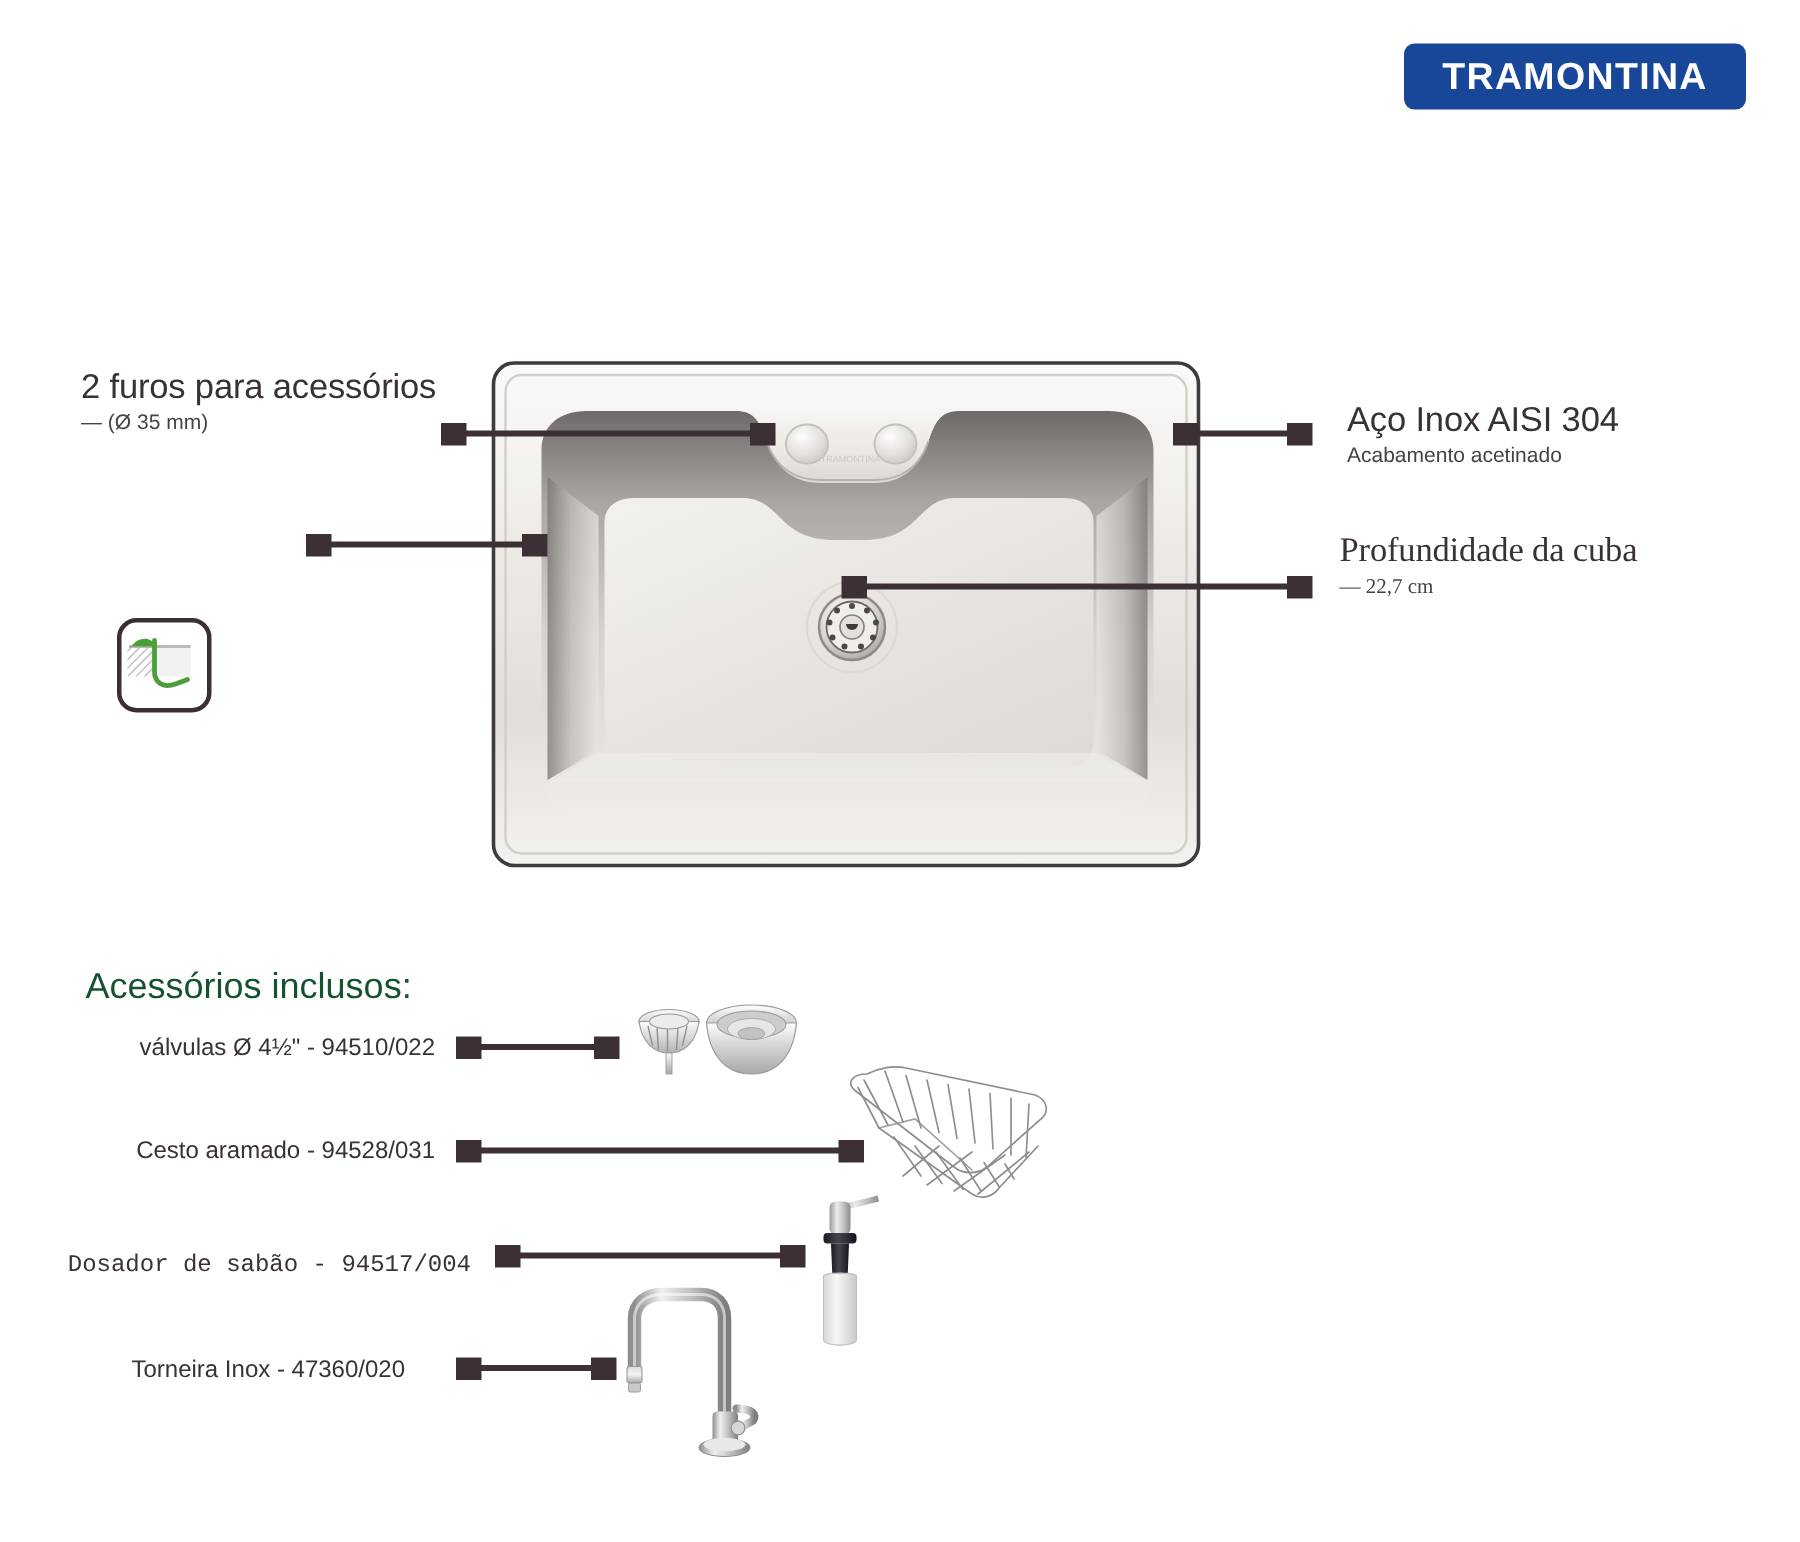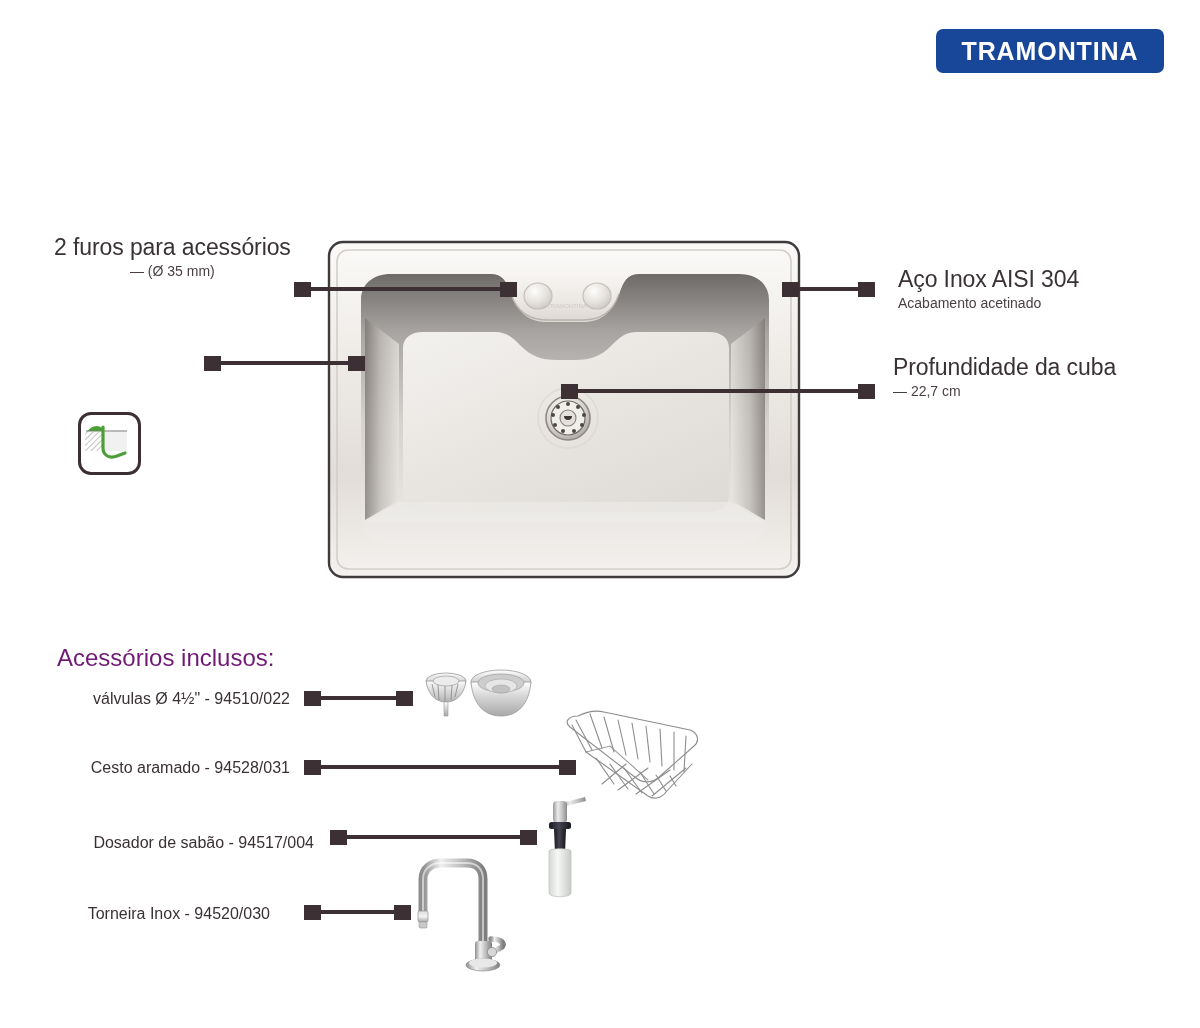--- a/index.html
+++ b/index.html
@@ -55,21 +55,21 @@
     font-weight: 400;
     color: #4a4044;
     white-space: nowrap;
     line-height: 1.25;
     margin-top: 3px;
   }
 
   .sec-title {
     position: absolute;
     font-size: 24px;
-    color: #701a75;
+    color: #14532d;
     white-space: nowrap;
   }
 
   .acc-label {
     position: absolute;
     font-size: 16px;
     color: #3a3134;
     white-space: nowrap;
     text-align: right;
   }
@@ -234,21 +234,21 @@
           <circle cx="238" cy="193" r="2"></circle>
         <circle cx="230" cy="187" r="2"></circle>
           <circle cx="228" cy="177" r="2"></circle>
         <circle cx="233" cy="169" r="2"></circle>
       </g>
       <circle cx="243" cy="180" r="8" fill="#e4e0dc" stroke="#857f7a" stroke-width="1.1"></circle>
       <path d="M 239 178 a 4 4 0 0 0 8 0" fill="#3f3a36"></path>
     </svg>
   </div>
 
-  <div class="callout" style="left:54px; top:234px;text-align:center;">
+  <div class="callout" style="left:54px; top:244px;">
     <div class="head">2 furos para acessórios</div>
     <div class="sub">— (Ø 35 mm)</div>
   </div>
   <div class="knob" style="left:294px; top:282px;"></div>
   <div class="leader" style="left:309px; top:287px; width:203px;"></div>
   <div class="knob" style="left:500px; top:282px;"></div>
 
   <div class="knob" style="left:204px; top:356px;"></div>
   <div class="leader" style="left:219px; top:361px; width:132px;"></div>
   <div class="knob" style="left:348px; top:356px;"></div>
@@ -269,21 +269,21 @@
   </div>
 
   <div class="callout" style="left:898px; top:266px;">
     <div class="head">Aço Inox AISI 304</div>
     <div class="sub">Acabamento acetinado</div>
   </div>
   <div class="knob" style="left:782px; top:282px;"></div>
   <div class="leader" style="left:797px; top:287px; width:64px;"></div>
   <div class="knob" style="left:858px; top:282px;"></div>
 
-  <div class="callout" style="left:893px; top:354px;">
+  <div class="callout" style="left:893px; top:354px;font-family:Liberation Serif, serif;">
     <div class="head">Profundidade da cuba</div>
     <div class="sub">—  22,7 cm</div>
   </div>
   <div class="knob" style="left:561px; top:384px;"></div>
   <div class="leader" style="left:576px; top:389px; width:285px;"></div>
   <div class="knob" style="left:858px; top:384px;"></div>
 
   <div class="sec-title" style="left:57px; top:644px;">Acessórios inclusos:</div>
 
   <div class="acc-label" style="left:0px; top:690px; width:290px;">válvulas Ø 4½" - 94510/022</div>
@@ -359,21 +359,21 @@
         <line x1="104" y1="83" x2="114" y2="99"></line>
         <line x1="118" y1="84" x2="124" y2="94"></line>
         <line x1="50" y1="92" x2="74" y2="72"></line>
         <line x1="66" y1="98" x2="96" y2="76"></line>
         <line x1="84" y1="102" x2="118" y2="78"></line>
         <line x1="100" y1="104" x2="134" y2="76"></line>
       </g>
     </svg>
   </div>
 
-  <div class="acc-label" style="left:0px; top:834px; width:314px;">Dosador de sabão - 94517/004</div>
+  <div class="acc-label" style="left:0px; top:834px; width:314px;font-family:Liberation Mono, monospace;">Dosador de sabão - 94517/004</div>
   <div class="knob" style="left:330px; top:830px;"></div>
   <div class="leader" style="left:345px; top:835px; width:178px;"></div>
   <div class="knob" style="left:520px; top:830px;"></div>
 
   <div style="position:absolute; left:537px; top:793px; width:56px; height:108px;">
     <svg width="56" height="108" viewBox="0 0 56 108" xmlns="http://www.w3.org/2000/svg">
       <defs>
         <linearGradient id="chrome" x1="0" y1="0" x2="1" y2="0">
           <stop offset="0%" stop-color="#9a9a9a"></stop>
           <stop offset="35%" stop-color="#ececec"></stop>
@@ -397,21 +397,21 @@
       <rect x="16" y="8" width="14" height="22" rx="4" fill="url(#chrome)"></rect>
 
       <rect x="12" y="29" width="22" height="7" rx="2.5" fill="url(#blk)"></rect>
 
       <path d="M 17 36 L 29 36 L 28 60 L 18 60 Z" fill="url(#blk)"></path>
 
       <path d="M 12 58 C 12 55 34 55 34 58 L 34 100 C 34 105 12 105 12 100 Z" fill="url(#bottle)" stroke="#bcc0bc" stroke-width="0.7"></path>
     </svg>
   </div>
 
-  <div class="acc-label" style="left:0px; top:905px; width:270px;">Torneira Inox - 94520/030</div>
+  <div class="acc-label" style="left:0px; top:905px; width:270px;">Torneira Inox - 47360/020</div>
   <div class="knob" style="left:304px; top:905px;"></div>
   <div class="leader" style="left:319px; top:910px; width:78px;"></div>
   <div class="knob" style="left:394px; top:905px;"></div>
 
   <div style="position:absolute; left:405px; top:853px; width:110px; height:122px;">
     <svg width="110" height="122" viewBox="0 0 110 122" xmlns="http://www.w3.org/2000/svg">
       <defs>
         <linearGradient id="fch" x1="0" y1="0" x2="1" y2="0">
           <stop offset="0%" stop-color="#8e8e8e"></stop>
           <stop offset="30%" stop-color="#f0f0f0"></stop>

